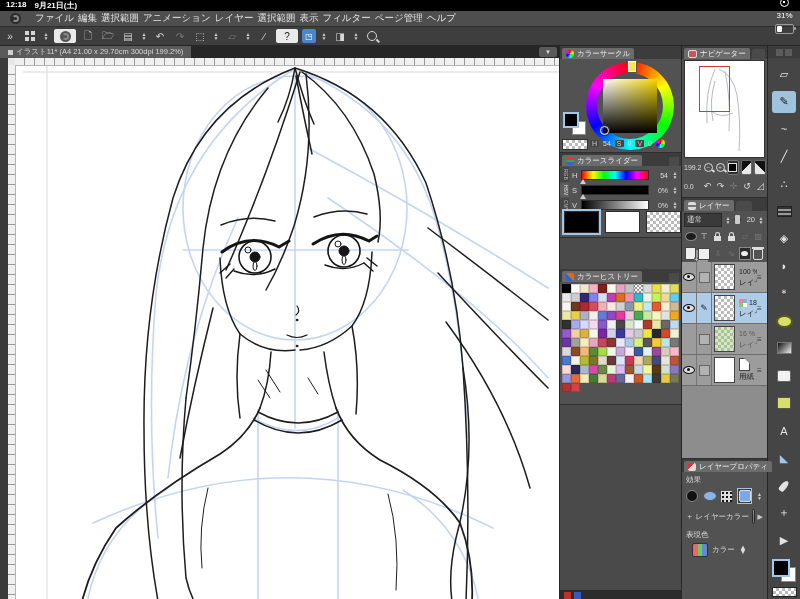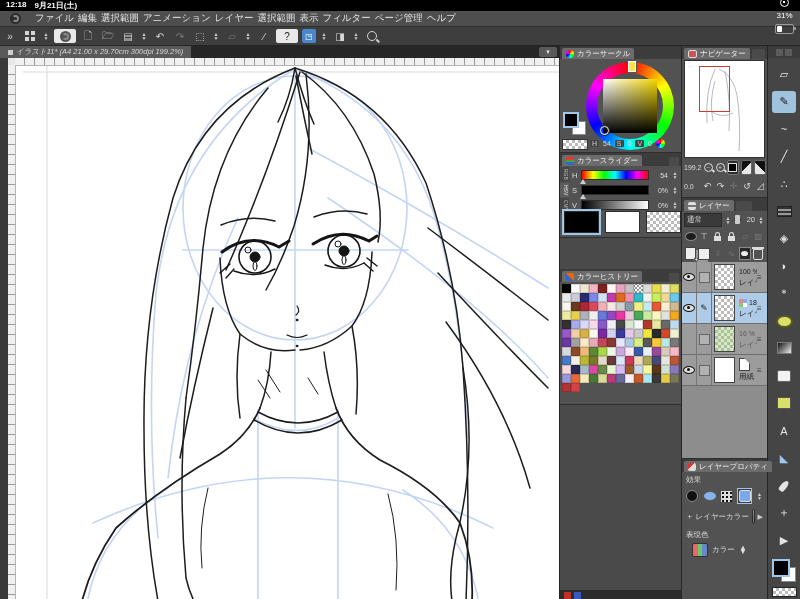--- a/index.html
+++ b/index.html
@@ -39,21 +39,21 @@
      linear-gradient(#d5d5d5,#d5d5d5) 0 0/4px 4px no-repeat,
      linear-gradient(#d5d5d5,#d5d5d5) 6px 0/4px 4px no-repeat,
      linear-gradient(#d5d5d5,#d5d5d5) 0 6px/4px 4px no-repeat,
      linear-gradient(#d5d5d5,#d5d5d5) 6px 6px/4px 4px no-repeat;}
   .mag{width:8px;height:8px;border:1.5px solid #d5d5d5;border-radius:50%;position:relative;}
   .mag::after{content:'';position:absolute;width:4px;height:1.5px;background:#d5d5d5;
       transform:rotate(45deg);right:-4px;bottom:-1px;}
   
   #main{display:flex;height:555px;}
   #canvas-col{flex:1;display:flex;flex-direction:column;min-width:0;border-right:1px solid #262626;}
-  #tabbar{height:12px;background:#262626;display:flex;align-items:center;font-style:italic;}
+  #tabbar{height:12px;background:#262626;display:flex;align-items:center;}
   .doctab{height:12px;background:#5a5a5a;display:flex;align-items:center;gap:3px;
           padding:0 8px;max-width:300px;}
   .tab-ico{width:5px;height:5px;background:#cfcfcf;}
   .doctab span{font-size:7.5px;color:#d8d8d8;white-space:nowrap;}
   .tab-dd{margin-left:auto;width:18px;height:10px;background:#5a5a5a;color:#ddd;font-size:6px;
           display:flex;align-items:center;justify-content:center;border-radius:2px;margin-right:2px;}
   #canvas-wrap{position:relative;flex:1;background:#fff;overflow:hidden;}
   #left-strip{position:absolute;left:0;top:0;bottom:0;width:8px;background:#3a3a3a;}
   #ruler-corner{position:absolute;left:8px;top:0;width:7px;height:7px;background:#e8e8e8;border-right:1px solid #aaa;border-bottom:1px solid #aaa;}
   #ruler-top{position:absolute;left:15px;right:0;top:0;height:7px;background:#f0f0f0;border-bottom:1px solid #b5b5b5;

